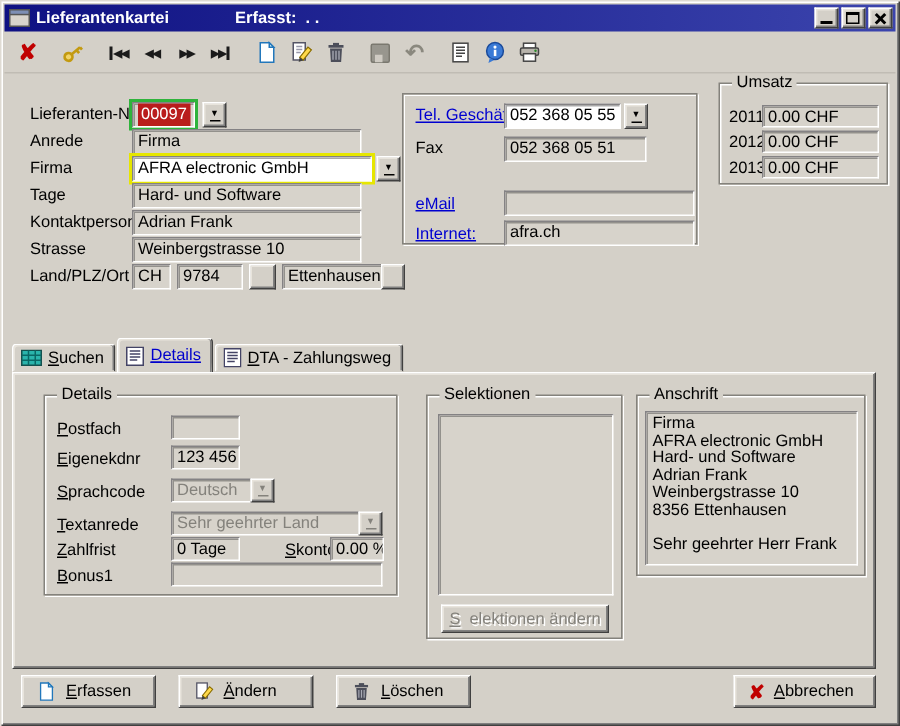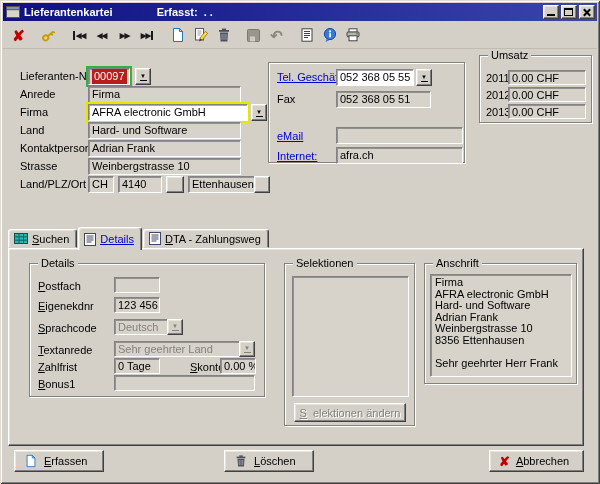--- a/index.html
+++ b/index.html
@@ -79,21 +79,21 @@
   .combo-btn.disabled{color:#84827c;cursor:default;}
   .combo-btn.disabled .under{background:#84827c;}
   .mini-btn{
     position:absolute;height:17px;background:#d4d0c8;border:1px solid;
     border-color:#fff #404040 #404040 #fff;
     box-shadow:inset -1px -1px 0 #808080, inset 1px 1px 0 #e8e4dc;cursor:pointer;
   }
   .group{position:absolute;border:1px solid #84827c;box-shadow:1px 1px 0 #fff, inset 1px 1px 0 #fff;}
   .group-title{position:absolute;top:-7px;left:8px;background:#d4d0c8;padding:0 3px;line-height:13px;}
   
-  .tabbar{position:absolute;left:8px;top:229px;height:19px;display:flex;align-items:flex-end;z-index:4;}
+  .tabbar{position:absolute;left:8px;top:229px;height:19px;display:flex;align-items:flex-start;z-index:4;}
   .tab{
     height:19px;display:flex;align-items:center;gap:4px;padding:0 7px 0 5px;
     background:#d4d0c8;border:1px solid;border-color:#fff #404040 #d4d0c8 #fff;
     border-radius:3px 3px 0 0;
     box-shadow:inset -1px 0 0 #808080, inset 1px 1px 0 #e8e4dc;
     margin-right:1px;cursor:pointer;white-space:nowrap;
   }
   .tab.active{height:23px;margin-top:-4px;margin-bottom:-2px;z-index:6;border-bottom:none;}
   .tab.active .tab-label{color:#0000cc;text-decoration:underline;font-weight:normal;}
   .tabpanel{
@@ -258,32 +258,32 @@
   <span class="lbl" style="left:20px;top:88px">Anrede</span>
   <div class="field" style="left:88px;top:86px;width:153px">Firma</div>
 
   <span class="lbl" style="left:20px;top:106px">Firma</span>
   <div class="field ring-yellow" style="left:88px;top:104px;width:160px">AFRA electronic GmbH</div>
   <button class="combo-btn" style="left:251px;top:104px">
       <span>▼</span>
       <i class="under"></i>
     </button>
 
-  <span class="lbl" style="left:20px;top:124px">Land</span>
+  <span class="lbl" style="left:20px;top:124px">Tage</span>
   <div class="field" style="left:88px;top:122px;width:153px">Hard- und Software</div>
 
   <span class="lbl" style="left:20px;top:142px">Kontaktperson</span>
   <div class="field" style="left:88px;top:140px;width:153px">Adrian Frank</div>
 
   <span class="lbl" style="left:20px;top:160px">Strasse</span>
   <div class="field" style="left:88px;top:158px;width:153px">Weinbergstrasse 10</div>
 
   <span class="lbl" style="left:20px;top:178px">Land/PLZ/Ort</span>
   <div class="field" style="left:88px;top:176px;width:26px">CH</div>
-  <div class="field" style="left:118px;top:176px;width:44px">4140</div>
+  <div class="field" style="left:118px;top:176px;width:44px">9784</div>
   <button class="mini-btn" style="left:166px;top:176px;width:18px"></button>
   <div class="field" style="left:188px;top:176px;width:79px">Ettenhausen</div>
   <button class="mini-btn" style="left:254px;top:176px;width:16px"></button>
 
   <div class="group" style="left:268px;top:62px;width:197px;height:101px">
     <span class="lbl link" style="left:8px;top:8px">Tel. Geschäft</span>
     <div class="field white" style="left:67px;top:6px;width:78px">052 368 05 55</div>
     <button class="combo-btn" style="left:147px;top:6px">
         <span>▼</span>
         <i class="under"></i>
@@ -390,20 +390,30 @@
   </div>
 
   <button class="btn" style="left:14px;top:450px;width:90px;height:22px">
     <span class="icon">
       <svg width="14" height="14" viewBox="0 0 16 16">
           <path d="M3.5 1.5h6l3 3v10h-9z" fill="#fff" stroke="#2277bb"></path>
           <path d="M9.5 1.5v3h3z" fill="#cdeefa" stroke="#2277bb"></path>
         </svg>
     </span>
     <span><u>E</u>rfassen</span>
+  </button>
+  <button class="btn" style="left:119px;top:450px;width:90px;height:22px">
+    <span class="icon">
+      <svg width="14" height="14" viewBox="0 0 16 16">
+          <rect x="2.5" y="1.5" width="8" height="11.5" fill="#fff" stroke="#556"></rect>
+          <path d="M6.8 11.2 L12.3 4.4 L14.6 6.3 L9.1 13.1 z" fill="#ffd94a" stroke="#8a6d00" stroke-width="0.8"></path>
+          <path d="M6.8 11.2 l-0.7 3.2 3 -1.3 z" fill="#404040"></path>
+        </svg>
+    </span>
+    <span><u>Ä</u>ndern</span>
   </button>
   <button class="btn" style="left:224px;top:450px;width:90px;height:22px">
     <span class="icon">
       <svg width="14" height="14" viewBox="0 0 16 16">
           <rect x="6" y="1.6" width="4" height="1.6" fill="#4c4e5a"></rect>
           <rect x="3" y="3" width="10" height="1.8" fill="#4c4e5a"></rect>
           <path d="M4 5.4h8l-0.6 9H4.6z" fill="#4c4e5a"></path>
           <path d="M6 6.8v6M8 6.8v6M10 6.8v6" stroke="#a8aab4" stroke-width="0.9"></path>
         </svg>
     </span>

